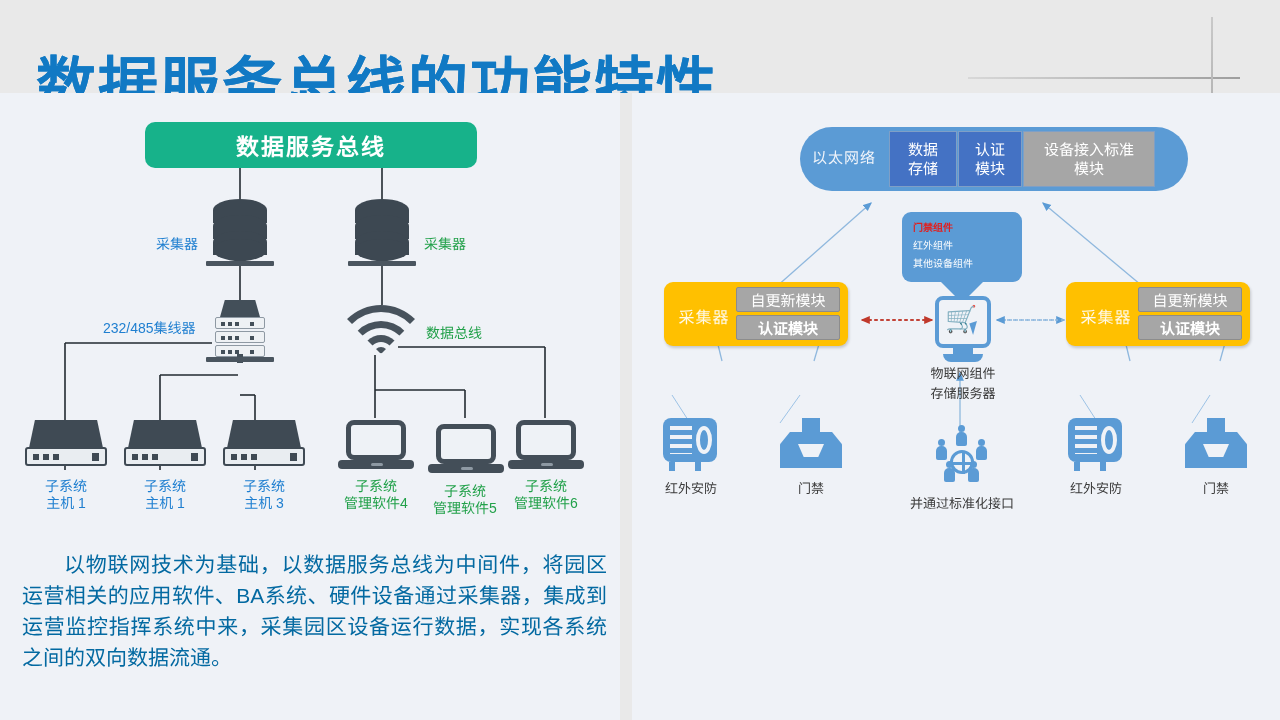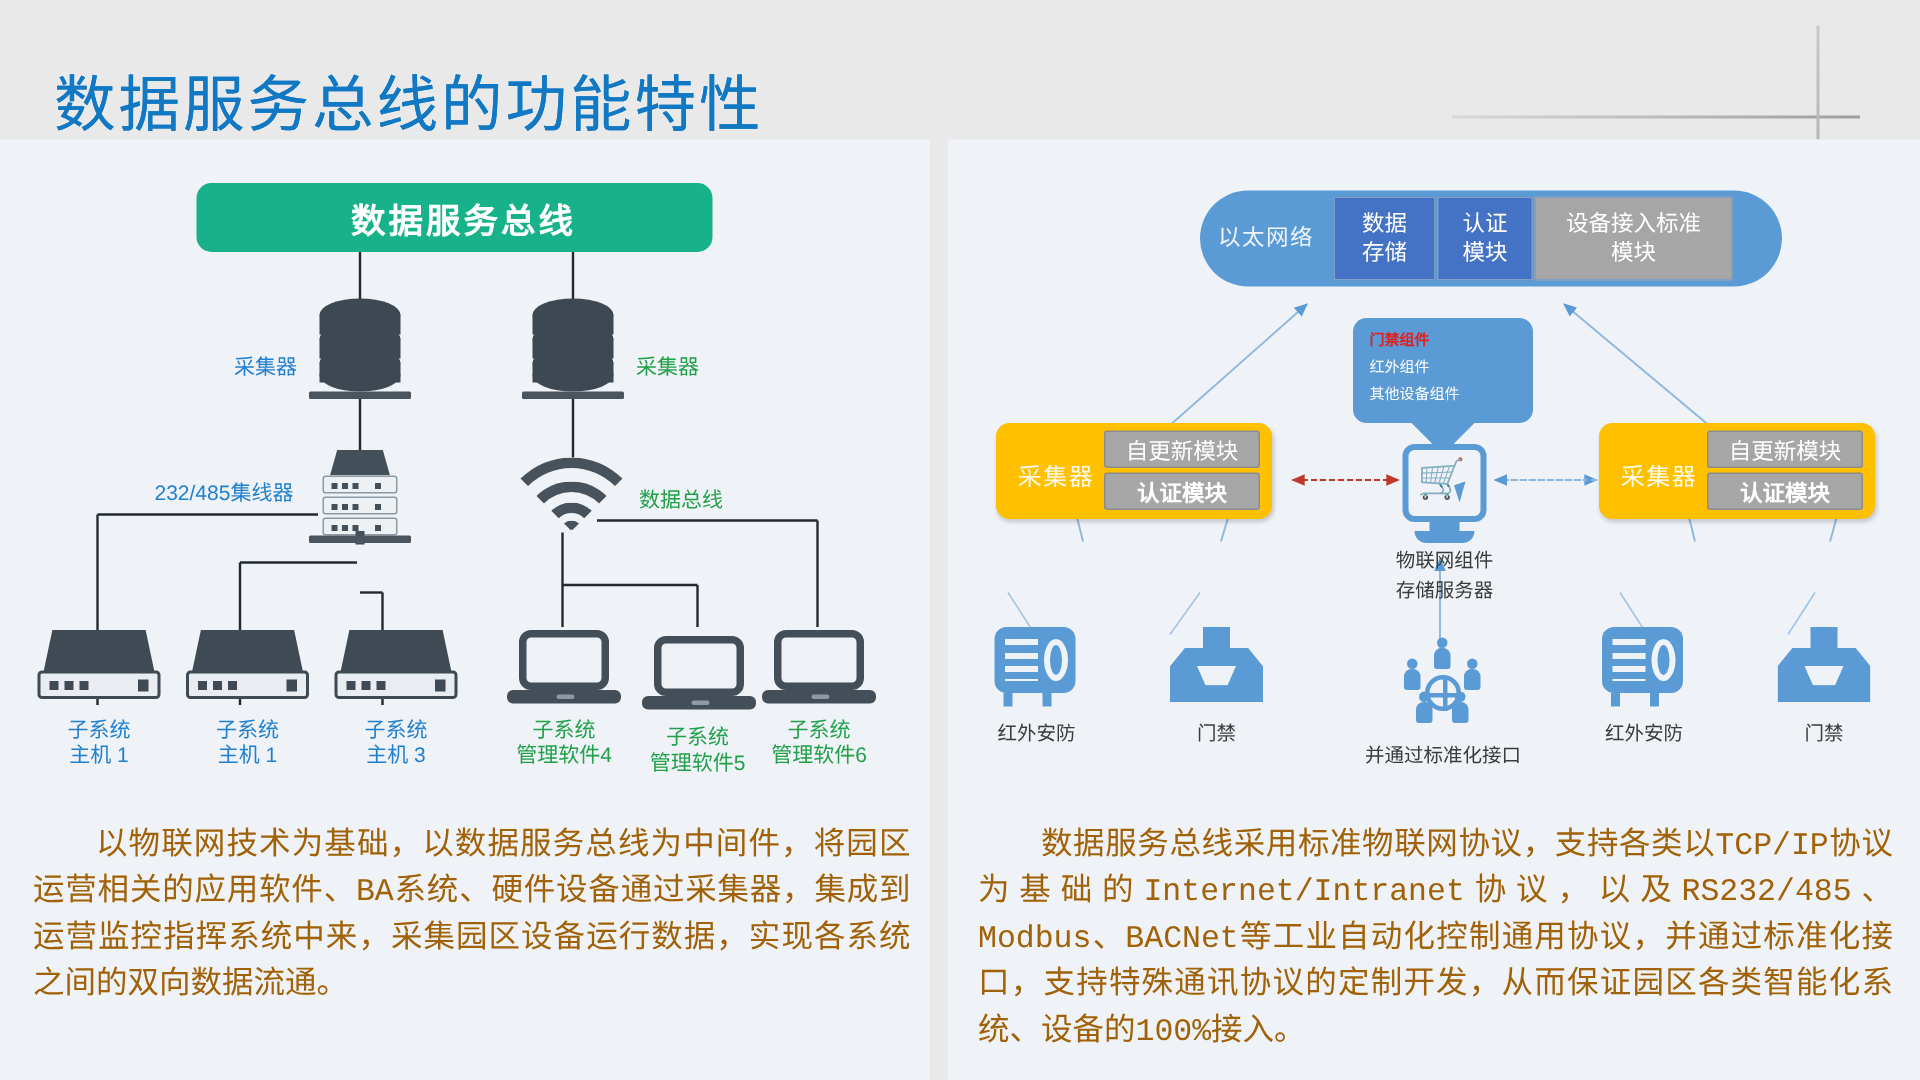--- a/index.html
+++ b/index.html
@@ -20,42 +20,42 @@
   .deco-v{
     position:absolute;left:1211px;top:17px;width:2px;height:76px;
     background:linear-gradient(to bottom,#c9c9c9,#b6b6b6);
   }
   .deco-h{
     position:absolute;left:968px;top:77px;width:272px;height:2px;
     background:linear-gradient(to right,#d8d8d8,#9e9e9e);
   }
   .page-title{
     position:absolute;left:36px;top:36px;
-    font-size:41px;font-weight:normal;letter-spacing:2px;
+    font-size:60px;font-weight:bold;letter-spacing:2px;
     color:#1179c4;
     background:linear-gradient(to bottom,#1a86d0 0%,#0f6cb4 100%);
     -webkit-background-clip:text;background-clip:text;
     white-space:nowrap;
   }
 
   
   .panel{
     position:absolute;top:93px;height:627px;background:#eff2f7;
   }
   .panel-left{left:0;width:620px;}
   .panel-right{left:632px;width:648px;}
   .panel-gap{position:absolute;left:620px;top:93px;width:12px;height:627px;background:#e9e9e9;}
   .lbl{position:absolute;white-space:nowrap;line-height:1.18;}
 
   
   .bus-pill{
-    position:absolute;left:131px;top:122px;width:332px;height:46px;
+    position:absolute;left:145px;top:122px;width:332px;height:46px;
     background:#17b28a;border-radius:10px;
     display:flex;align-items:center;justify-content:center;
-    color:#ffffff;font-size:23px;font-weight:bold;letter-spacing:2px;padding-left:12px;
+    color:#ffffff;font-size:23px;font-weight:bold;letter-spacing:2px;
   }
 
   .db{position:absolute;width:54px;height:62px;}
   .db i{display:block;position:absolute;left:0;width:54px;height:22px;
         background:#3d4852;border-radius:50%;}
   .db b{display:block;position:absolute;left:0;width:54px;height:13px;background:#3d4852;}
 
   .bar{position:absolute;height:5px;background:#4a555f;border-radius:1px;}
 
   .srv{position:absolute;width:50px;height:62px;}
@@ -88,23 +88,22 @@
   .laptop .deck{position:absolute;left:0;top:40px;width:76px;height:9px;background:#434e58;border-radius:4px;}
   .laptop .deck::after{content:"";position:absolute;left:33px;top:3px;width:12px;height:3px;background:#8e99a3;border-radius:2px;}
 
   .cap-blue{color:#1f7fd0;font-size:14px;text-align:center;}
   .cap-green{color:#22a14a;font-size:14px;text-align:center;}
   .cap-blue-s{color:#1f7fd0;font-size:14px;}
   .cap-green-s{color:#22a14a;font-size:14px;}
 
   
   .para{
-    position:absolute;font-size:21px;line-height:31px;color:#a16207;
+    position:absolute;font-size:21px;line-height:31px;color:#0369a1;
     text-align:justify;
-    font-family:Liberation Mono, monospace;
   }
   .para-left{left:22px;top:549px;width:585px;text-indent:42px;}
   .para-right{left:652px;top:549px;width:610px;text-indent:42px;}
 
   
   .bus-cap{
     position:absolute;left:800px;top:127px;width:388px;height:64px;
     background:#5b9bd5;border-radius:32px;
   }
   .bus-name{
@@ -452,15 +451,14 @@
 
     <div class="door" style="left:1185px;top:418px;">
       <div class="arrow"></div>
         <div class="tray"></div>
         <div class="hole"></div>
     </div>
     <div class="lbl cap-dk" style="left:1173px;top:481px;width:86px;">门禁</div>
   </div>
 
   <div class="para para-left">以物联网技术为基础，以数据服务总线为中间件，将园区运营相关的应用软件、BA系统、硬件设备通过采集器，集成到运营监控指挥系统中来，采集园区设备运行数据，实现各系统之间的双向数据流通。</div>
-  <div class="para para-right">数据服务总线采用标准物联网协议，支持各类以TCP/IP协议为基础的Internet/Intranet协议，以及RS232/485、Modbus、BACNet等工业自动化控制通用协议，并通过标准化接口，支持特殊通讯协议的定制开发，从而保证园区各类智能化系统、设备的100%接入。</div>
 
 </div>
 
 </body></html>

